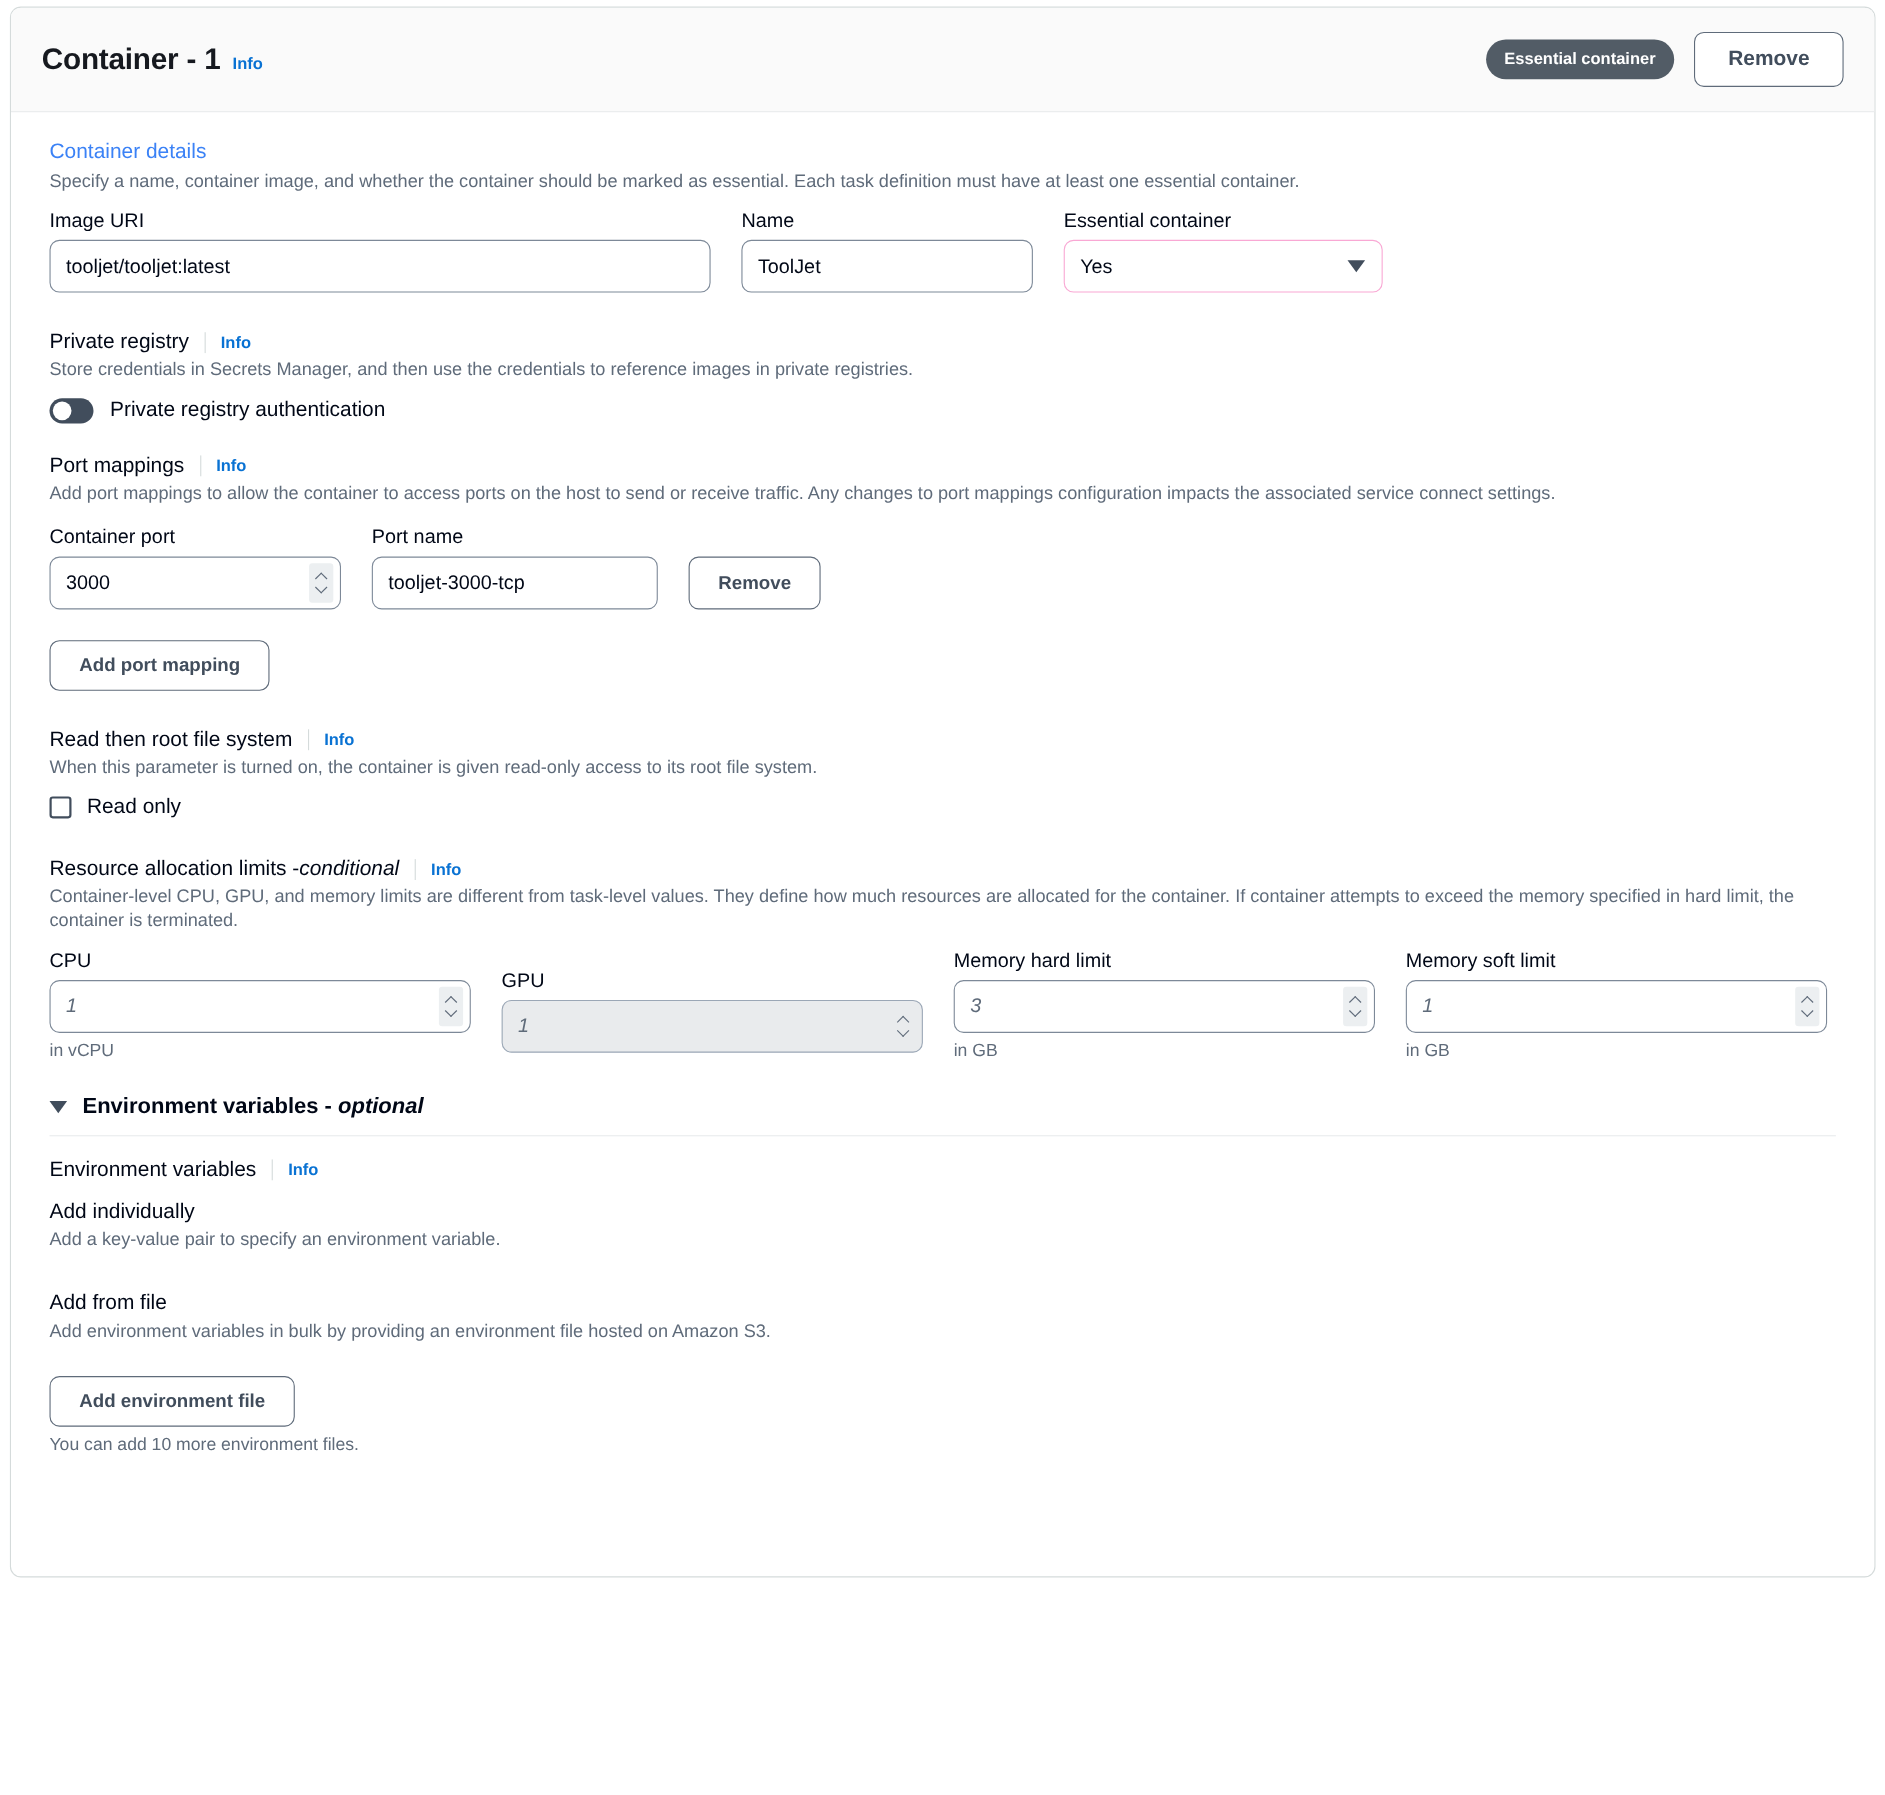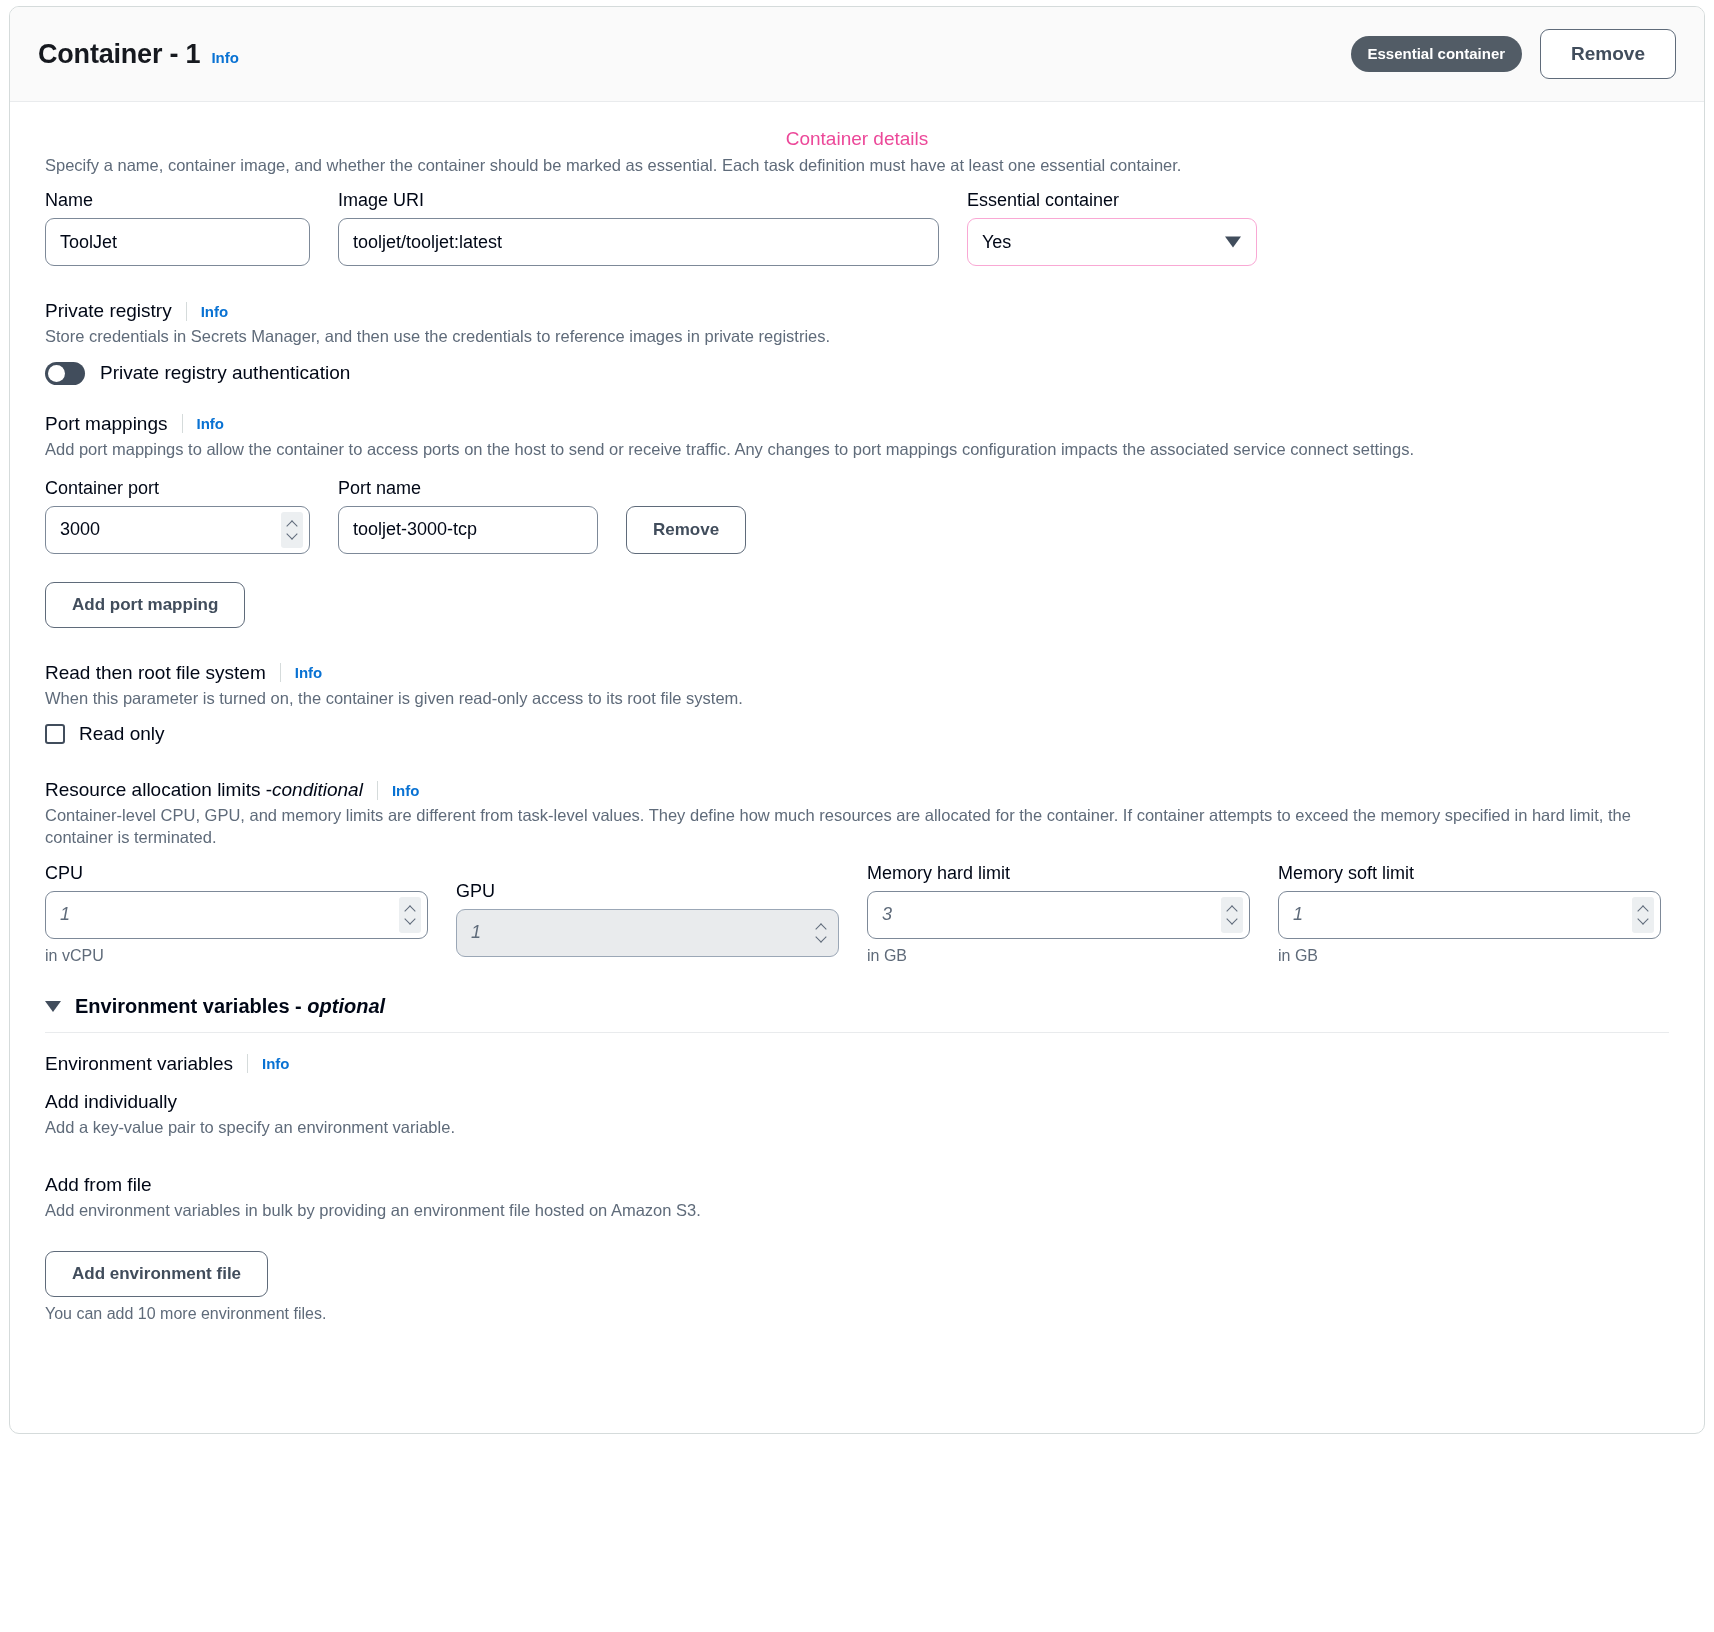--- a/index.html
+++ b/index.html
@@ -58,23 +58,22 @@
     font-weight: bold;
     font-family: "Liberation Sans", sans-serif;
     padding: 12px 26px;
     cursor: pointer;
     white-space: nowrap;
   }
   .btn-remove-top { padding: 13px 30px; font-size: 19px; }
   .body { padding: 26px 35px 0 35px; }
 
   .section-title {
-    font-size: 19px; color: #ec4899; font-weight: normal;
+    font-size: 19px; color: #3b82f6; font-weight: normal;
     margin: 0 0 4px 0;
-    text-align: center;
   }
   .desc {
     font-size: 16.5px; color: #5f6b7a; line-height: 1.35;
     margin: 0 0 14px 0;
   }
   .label-row { display: flex; align-items: center; gap: 0; margin-bottom: 3px; }
   .lbl { font-size: 19px; color: #000716; }
   .lbl-italic { font-style: italic; }
   .divider-v {
     width: 1px; height: 19px; background: #d5dbdb; margin: 0 14px;
@@ -188,27 +187,27 @@
         <button class="btn btn-remove-top">Remove</button>
       </div>
     </div>
 
     <div class="body">
 
       <div class="section-title">Container details</div>
       <div class="desc">Specify a name, container image, and whether the container should be marked as essential. Each task definition must have at least one essential container.</div>
 
       <div class="fields-row">
+        <div style="width:601px">
+          <label class="field-label">Image URI</label>
+          <input class="input" value="tooljet/tooljet:latest" style="">
+        </div>
         <div style="width:265px">
           <label class="field-label">Name</label>
           <input class="input" value="ToolJet" style="">
-        </div>
-        <div style="width:601px">
-          <label class="field-label">Image URI</label>
-          <input class="input" value="tooljet/tooljet:latest" style="">
         </div>
         <div style="width:290px">
           <label class="field-label">Essential container</label>
           <div class="select-wrap">
             <select class="select">
               <option>Yes</option>
             </select>
             <span class="caret"></span>
           </div>
         </div>

